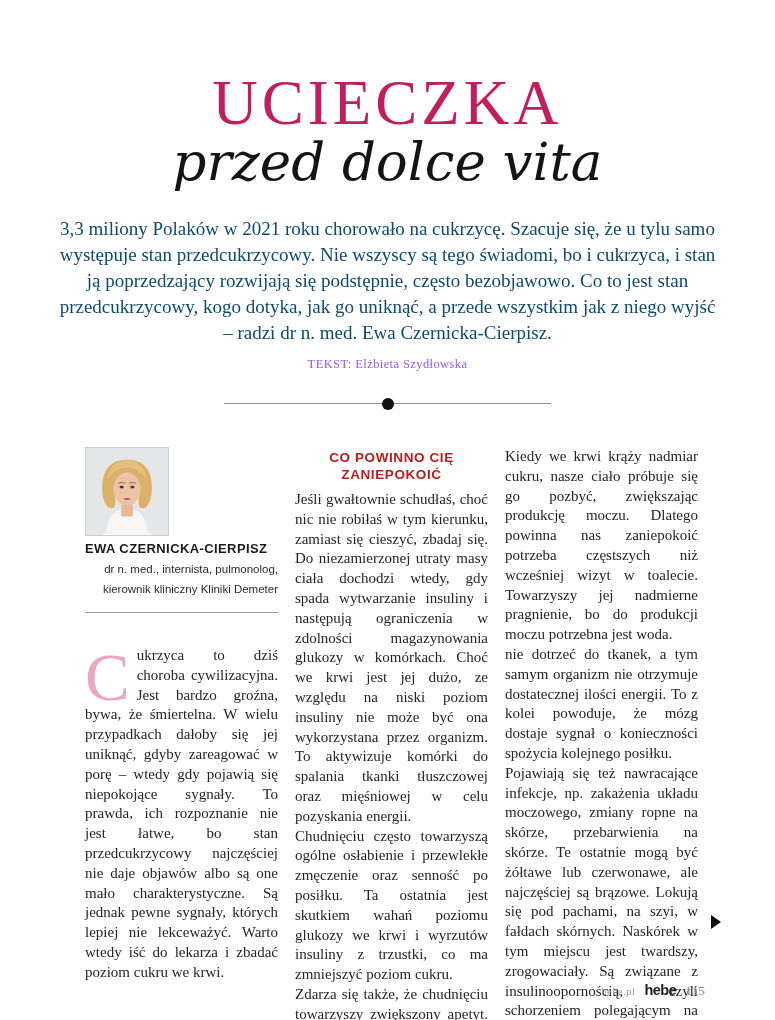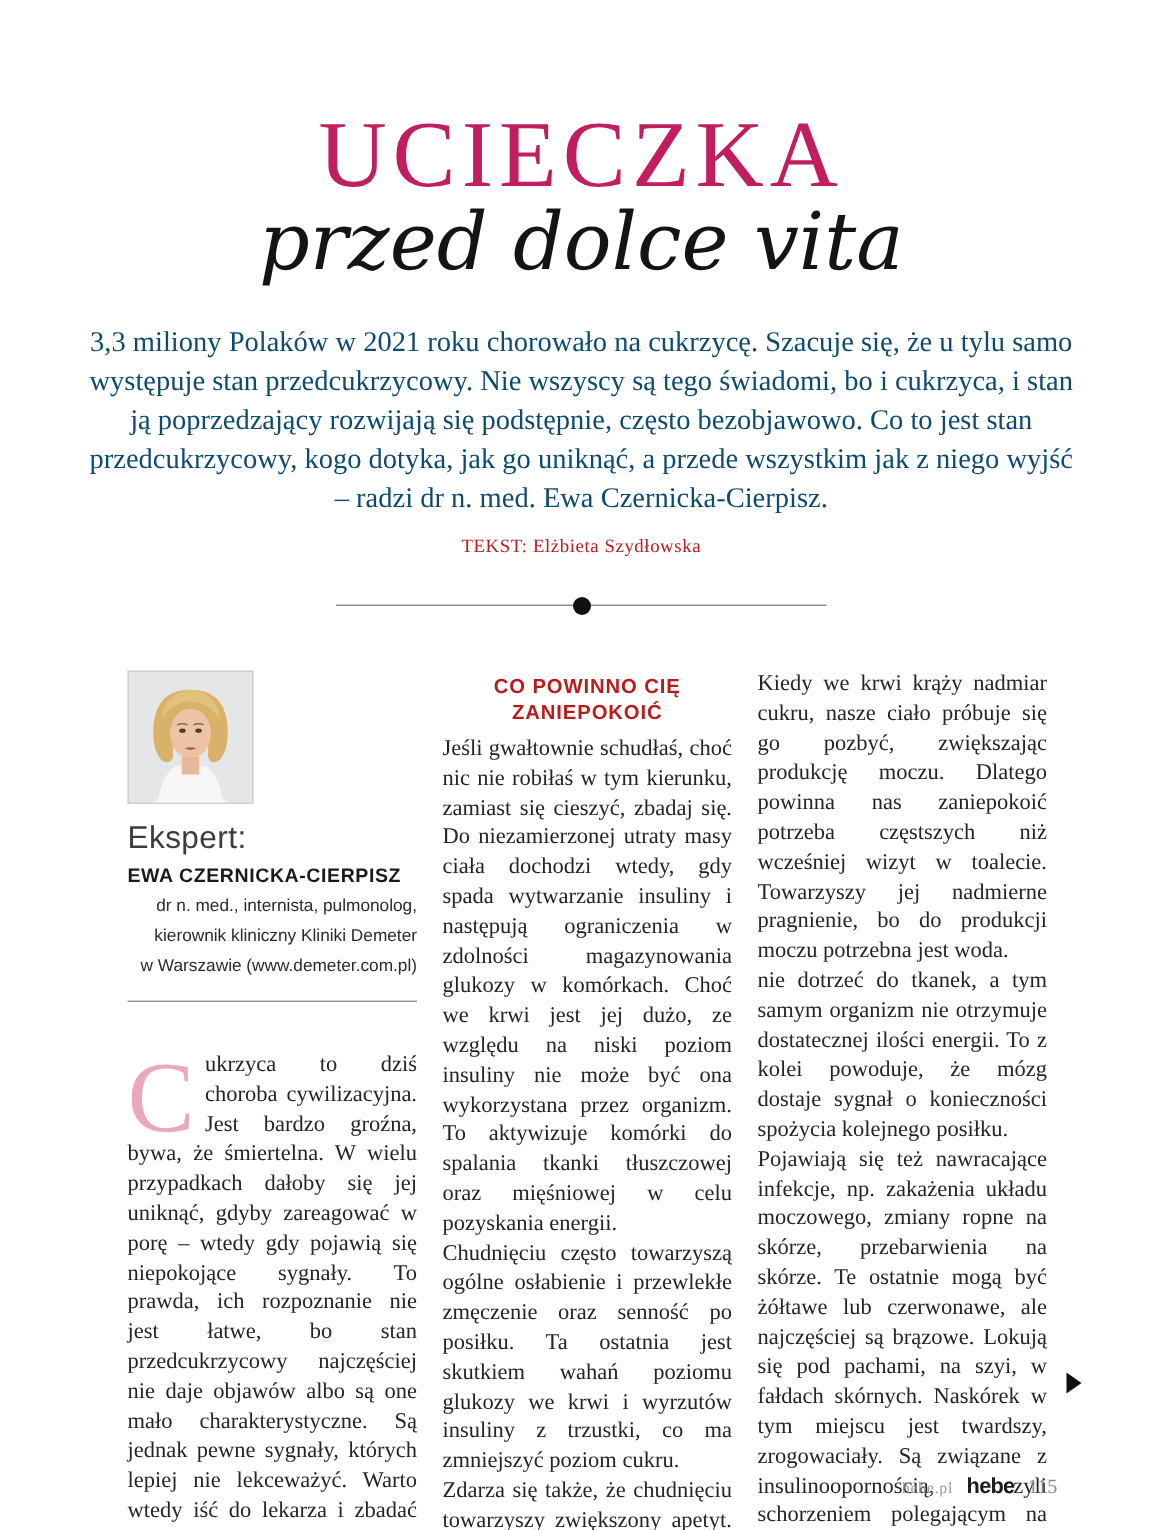--- a/index.html
+++ b/index.html
@@ -41,21 +41,21 @@
     text-align:center;
     font-size:19px;
     line-height:26px;
     color:#0c4a6e;
   }
   .byline {
     margin-top:11px;
     text-align:center;
     font-size:12.5px;
     letter-spacing:0.4px;
-    color:#b91c1c;
+    color:#8b5cf6;
   }
   .divider {
     position:relative;
     width:327px;
     margin:31px auto 0;
     border-top:1px solid #8f8f8f;
     height:0;
   }
   .divider .dot {
     position:absolute;
@@ -200,26 +200,24 @@
         <ellipse cx="42" cy="42" rx="14" ry="17" fill="#ecc3a4"></ellipse>
         <path d="M36 70 L48 70 L48 58 L36 58 Z" fill="#e7b996"></path>
         <ellipse cx="36.5" cy="40" rx="2.2" ry="1.4" fill="#4a3a30"></ellipse>
         <ellipse cx="47.5" cy="40" rx="2.2" ry="1.4" fill="#4a3a30"></ellipse>
         <path d="M33 36 Q36.5 34.5 40 36" stroke="#8a6b4a" stroke-width="1" fill="none"></path>
         <path d="M44 36 Q47.5 34.5 51 36" stroke="#8a6b4a" stroke-width="1" fill="none"></path>
         <path d="M38 52 Q42 54.5 46 52 Q42 50.5 38 52 Z" fill="#ae5a5e"></path>
         <path d="M42 12 Q24 14 22 32 Q30 20 42 20 Q54 20 62 32 Q60 14 42 12 Z" fill="#e2c07e"></path>
       </svg>
 
-      <div class="expert-label">Ekspert:</div>
       <div class="expert-name">EWA CZERNICKA-CIERPISZ</div>
       <div class="expert-bio">
           <p>dr n. med., internista, pulmonolog,</p>
           <p>kierownik kliniczny Kliniki Demeter</p>
-          <p>w Warszawie (www.demeter.com.pl)</p>
         </div>
       <hr class="expert-rule">
 
       <p class="dropcap-para"><span class="dropcap">C</span><span>ukrzyca to dziś choroba cywilizacyjna. Jest bardzo groźna, bywa, że śmiertelna. W wielu przypadkach dałoby się jej uniknąć, gdyby zareagować w porę – wtedy gdy pojawią się niepokojące sygnały. To prawda, ich rozpoznanie nie jest łatwe, bo stan przedcukrzycowy najczęściej nie daje objawów albo są one mało charakterystyczne. Są jednak pewne sygnały, których lepiej nie lekceważyć. Warto wtedy iść do lekarza i zbadać poziom cukru we krwi.</span></p>
     </div>
 
     <div class="col bodytext">
       <h3 class="col-heading">CO POWINNO CIĘ ZANIEPOKOIĆ</h3>
       <div>
           <p>Jeśli gwałtownie schudłaś, choć nic nie robiłaś w tym kierunku, zamiast się cieszyć, zbadaj się. Do niezamierzonej utraty masy ciała dochodzi wtedy, gdy spada wytwarzanie insuliny i następują ograniczenia w zdolności magazynowania glukozy w komórkach. Choć we krwi jest jej dużo, ze względu na niski poziom insuliny nie może być ona wykorzystana przez organizm. To aktywizuje komórki do spalania tkanki tłuszczowej oraz mięśniowej w celu pozyskania energii.</p>

